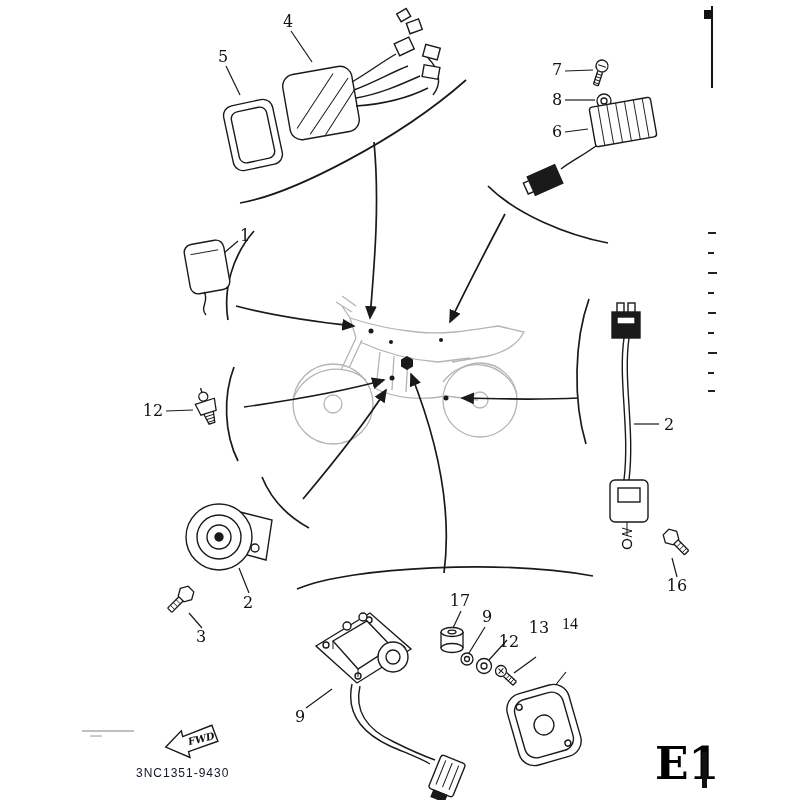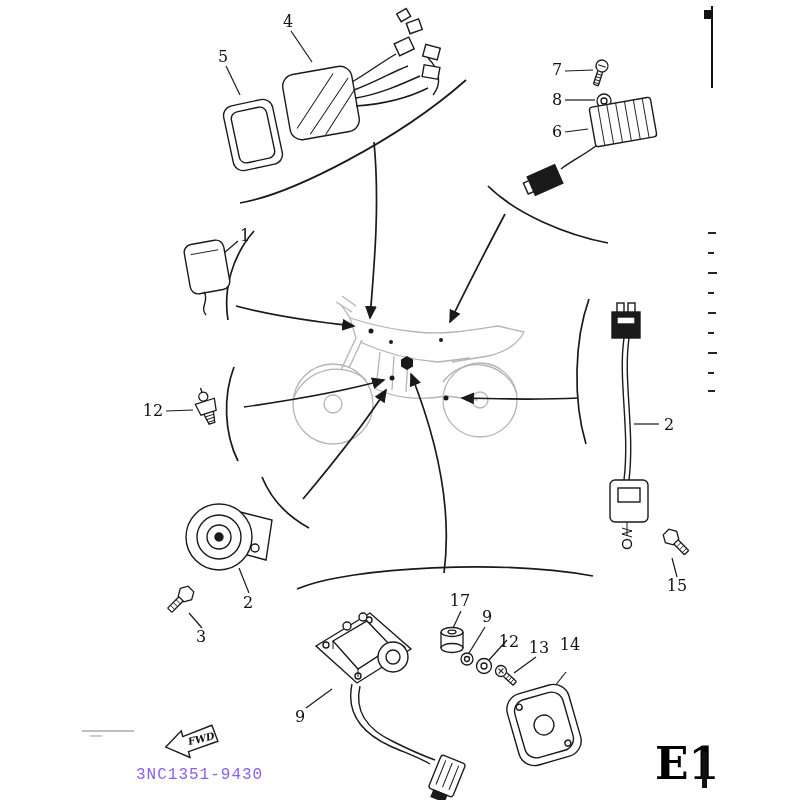--- a/index.html
+++ b/index.html
@@ -7,21 +7,21 @@
   body { background:#ffffff; font-family:"DejaVu Serif", serif; }
   .page { position:relative; width:800px; height:800px; background:#fff; overflow:hidden; }
   svg.art { position:absolute; left:0; top:0; }
   .part-label {
     position:absolute; transform:translate(-50%,-50%);
     font-family:"DejaVu Serif", serif; font-size:16px; color:#111; line-height:1;
     user-select:none;
   }
   .code-text {
     position:absolute; left:136px; top:766px;
-    font-family:Liberation Mono, monospace; font-size:16px; letter-spacing:1px; color:#8b5cf6;
+    font-family:Liberation Sans, sans-serif; font-size:12px; letter-spacing:1px; color:#0f172a;
   }
   .page-label {
     position:absolute; left:655px; top:742px;
     font-family:"DejaVu Serif", serif; font-size:44px; font-weight:bold; color:#000; line-height:1;
   }
   .artifact { position:absolute; background:#111; }
   .artifact.partial-glyph { left:702px; top:752px; width:5px; height:36px; }
   .artifact.corner-square { left:704px; top:10px; width:9px; height:9px; }
   .artifact.corner-line { left:711px; top:6px; width:2px; height:82px; }
 </style>
@@ -265,29 +265,29 @@
   </svg>
 
   <div class="part-label" style="left:288px; top:22px;">4</div>
   <div class="part-label" style="left:223px; top:57px;">5</div>
   <div class="part-label" style="left:557px; top:70px;">7</div>
   <div class="part-label" style="left:557px; top:100px;">8</div>
   <div class="part-label" style="left:557px; top:132px;">6</div>
   <div class="part-label" style="left:245px; top:236px;">1</div>
   <div class="part-label" style="left:153px; top:411px;">12</div>
   <div class="part-label" style="left:669px; top:425px;">2</div>
-  <div class="part-label" style="left:677px; top:586px;">15</div>
+  <div class="part-label" style="left:677px; top:586px;">16</div>
   <div class="part-label" style="left:248px; top:603px;">2</div>
   <div class="part-label" style="left:201px; top:637px;">3</div>
   <div class="part-label" style="left:300px; top:717px;">9</div>
   <div class="part-label" style="left:460px; top:601px;">17</div>
   <div class="part-label" style="left:487px; top:617px;">9</div>
   <div class="part-label" style="left:509px; top:630px;margin-top:12px;">12</div>
-  <div class="part-label" style="left:539px; top:648px;">13</div>
-  <div class="part-label" style="left:570px; top:645px;">14</div>
+  <div class="part-label" style="left:539px; top:628px;">13</div>
+  <div class="part-label" style="left:570px; top:624px;font-family:Liberation Serif, serif;">14</div>
 
   <div class="code-text">3NC1351-9430</div>
   <div class="page-label">E1</div>
 
   <div class="artifact corner-square"></div>
   <div class="artifact corner-line"></div>
   <div class="artifact partial-glyph"></div>
 
 </div>
 

